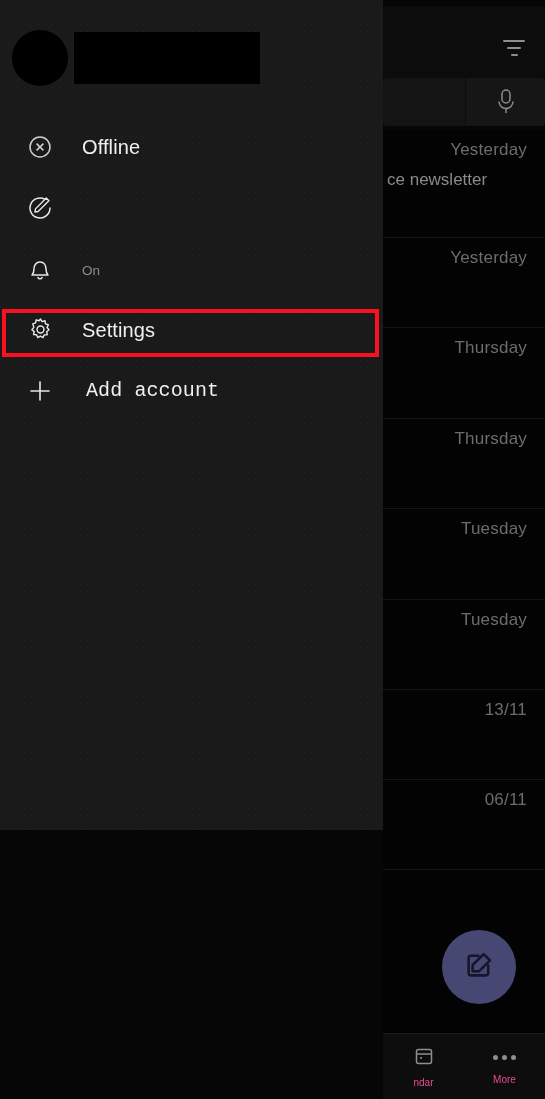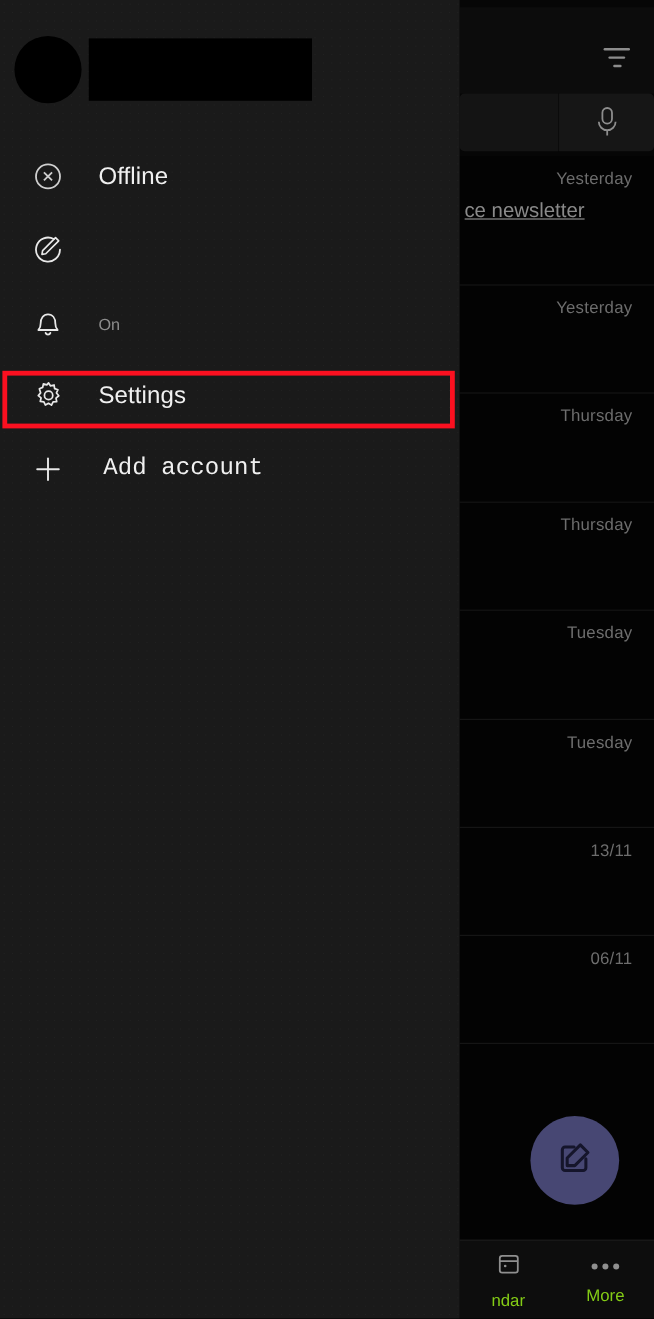--- a/index.html
+++ b/index.html
@@ -67,31 +67,30 @@
   }
   .mail-row {
     position: relative;
     width: 100%;
     border-bottom: 1px solid #151515;
     padding: 10px 18px 0 4px;
   }
   .mail-date {
     text-align: right;
     color: #6d6d6d;
-    font-size: 14px;
+    font-size: 17px;
     letter-spacing: .2px;
     white-space: nowrap;
   }
   .mail-snippet {
     margin-top: 10px;
     color: #8a8a8a;
     font-size: 17px;
     white-space: nowrap;
     overflow: hidden;
-    text-decoration: underline;
   }
 
   .fab {
     position: absolute;
     left: 442px; top: 930px;
     width: 74px; height: 74px;
     border-radius: 50%;
     background: #474773;
     display: flex; align-items: center; justify-content: center;
     z-index: 4;
@@ -104,32 +103,32 @@
     border-top: 1px solid #1b1b1b;
     display: flex;
   }
   .nav-item {
     flex: 1;
     display: flex; flex-direction: column;
     align-items: center; justify-content: center;
     gap: 7px;
   }
   .nav-label {
-    color: #84cc16;
-    font-size: 14px;
+    color: #ec4899;
+    font-size: 10px;
     white-space: nowrap;
   }
   .dots { display: flex; gap: 4px; height: 18px; align-items: center; }
   .dots i { width: 5px; height: 5px; border-radius: 50%; background: #8f8f8f; display:block; }
 
   
   .drawer {
     position: absolute;
     left: 0; top: 0;
-    width: 383px; height: 1099px;
+    width: 383px; height: 830px;
     background: #1a1a1a;
     background-image: radial-gradient(#232323 0.7px, transparent 0.7px);
     background-size: 7px 7px;
     z-index: 3;
   }
   .drawer-header {
     position: relative;
     height: 116px;
     display: flex; align-items: center;
     padding-left: 12px;

